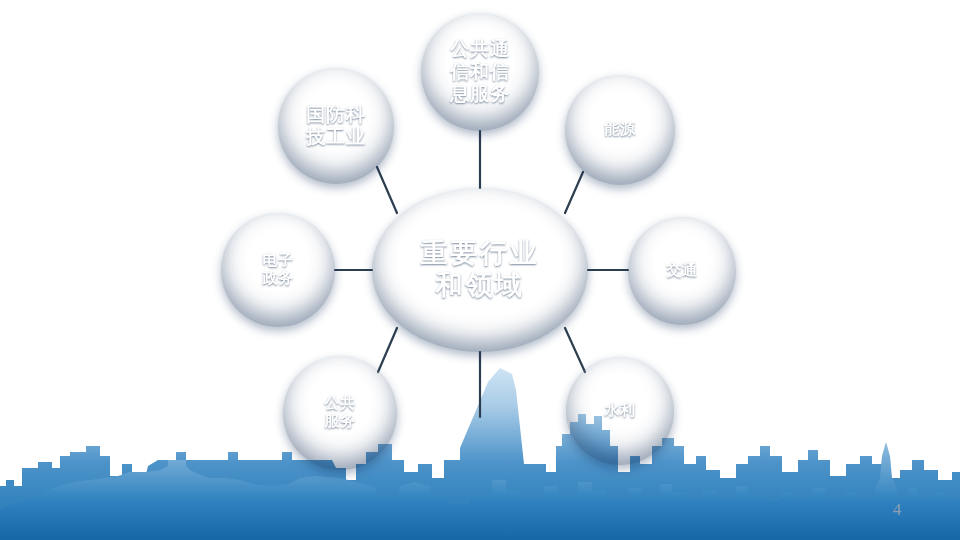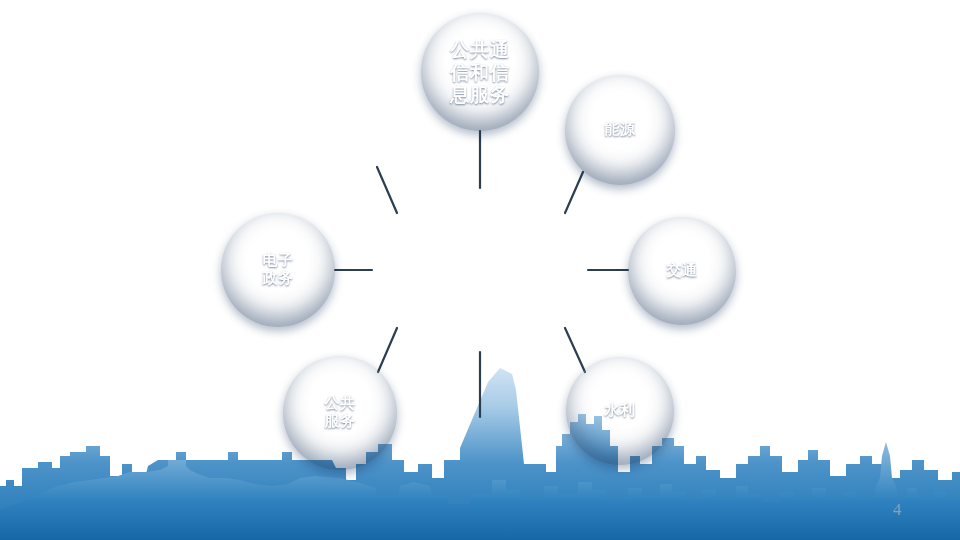--- a/index.html
+++ b/index.html
@@ -60,20 +60,21 @@
           #1d5punk 100%),
       linear-gradient(#2f75bd, #2f75bd);
     box-shadow:
       inset 0 -10px 22px rgba(10,40,80,0.45),
       inset 0 6px 14px rgba(255,255,255,0.22),
       0 4px 10px rgba(20,50,90,0.33);
     box-sizing: border-box;
     line-height: 1.18;
     text-shadow: 0 1px 2px rgba(12,40,75,0.55);
     letter-spacing: 0.04em;
+    font-family: Liberation Serif, serif;
   }
   .node .label {
     display: block;
     padding: 0 6px;
     white-space: pre-line;
     font-weight: 600;
   }
   .node.center {
     font-size: 27px;
     letter-spacing: 0.10em;
@@ -163,27 +164,35 @@
       <line x1="397" y1="213" x2="377" y2="167"></line>
       <line x1="565" y1="213" x2="583" y2="172"></line>
       <line x1="588" y1="270" x2="628" y2="270"></line>
       <line x1="372" y1="270" x2="335" y2="270"></line>
       <line x1="565" y1="328" x2="585" y2="372"></line>
       <line x1="397" y1="328" x2="378" y2="372"></line>
       <line x1="480" y1="352" x2="480" y2="417"></line>
     </g>
   </svg>
 
+  <div class="node center" style="left:372px; top:188px; width:216px; height:164px;">
+    <span class="label">重要行业
+和领域</span>
+  </div>
 
   <div class="node leaf small" style="left:421px; top:13px; width:118px; height:118px;">
     <span class="label">公共通
 信和信
 息服务</span>
   </div>
 
+  <div class="node leaf small" style="left:278px; top:68px; width:116px; height:116px;">
+    <span class="label">国防科
+技工业</span>
+  </div>
 
   <div class="node leaf" style="left:565px; top:75px; width:110px; height:110px;">
     <span class="label">能源</span>
   </div>
 
   <div class="node leaf" style="left:628px; top:217px; width:108px; height:108px;">
     <span class="label">交通</span>
   </div>
 
   <div class="node leaf" style="left:566px; top:357px; width:108px; height:108px;">

